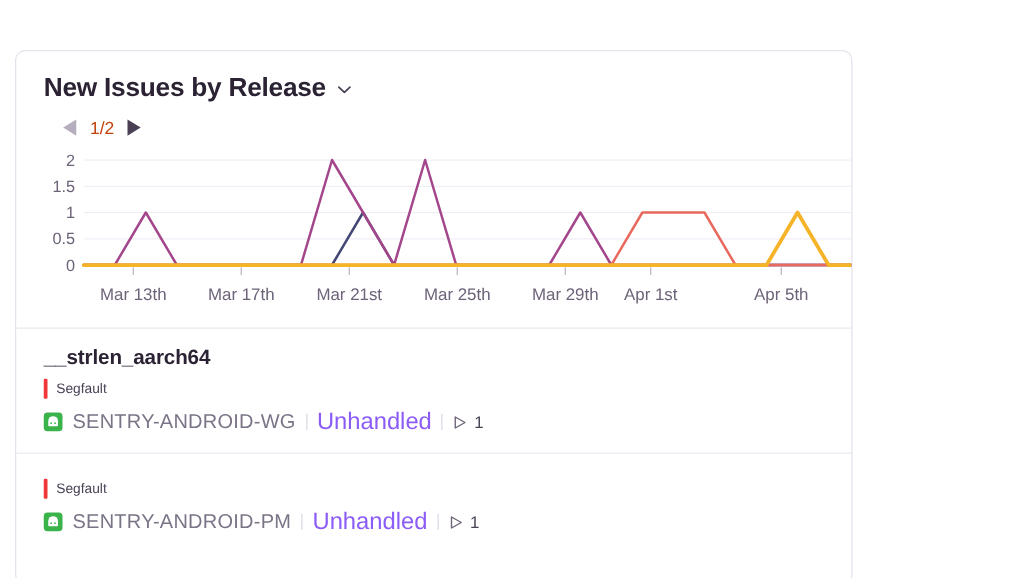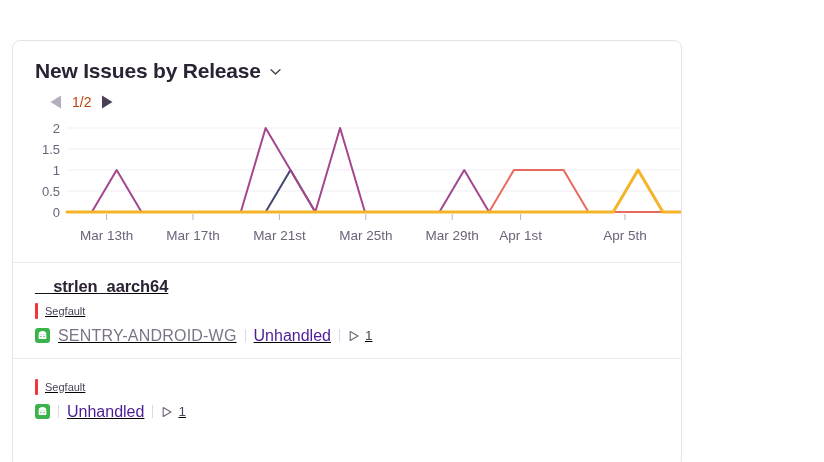--- a/index.html
+++ b/index.html
@@ -122,21 +122,20 @@
     font-size: 13.5px;
     fill: #6d6378;
     font-family: "Liberation Sans", sans-serif;
   }
 
   
   .issue-list { margin-top: 14px; }
   .issue-row {
     padding: 14px 22px 13px 22px;
     border-top: 1px solid #ece7f1;
-    text-decoration: underline;
   }
   .issue-title {
     font-size: 16.5px;
     font-weight: bold;
     color: #2b2233;
     letter-spacing: -0.1px;
     line-height: 1.2;
   }
   .issue-culprit-row {
     display: flex;
@@ -177,22 +176,22 @@
     font-size: 16px;
     color: #7b7487;
     letter-spacing: 0.2px;
   }
   .meta-sep {
     width: 1px;
     height: 13px;
     background: #ddd7e4;
   }
   .unhandled {
-    font-size: 16px;
-    color: #4c1d95;
+    font-size: 19px;
+    color: #8b5cf6;
   }
   .events-group {
     display: flex;
     align-items: center;
     gap: 5px;
   }
   .play-icon { width: 12px; height: 12px; }
   .play-icon svg { display: block; }
   .events-count {
     font-size: 13.5px;
@@ -307,20 +306,21 @@
       <div class="issue-meta">
         <span class="android-icon">
           <svg viewBox="0 0 16 16" width="13" height="13" aria-hidden="true">
             <path d="M3.2 7.2 h9.6 v4.1 a0.9 0.9 0 0 1 -0.9 0.9 h-7.8 a0.9 0.9 0 0 1 -0.9 -0.9 z" fill="#ffffff"></path>
             <circle cx="6.1" cy="9.3" r="0.85" fill="#3ab34a"></circle>
             <circle cx="9.9" cy="9.3" r="0.85" fill="#3ab34a"></circle>
             <path d="M4.6 4.3 L5.4 5.6 M11.4 4.3 L10.6 5.6" stroke="#ffffff" stroke-width="0.9" stroke-linecap="round" fill="none"></path>
             <path d="M3.2 7.2 a4.8 4.8 0 0 1 9.6 0 z" fill="#ffffff"></path>
           </svg>
         </span>
+        <span class="shortid">SENTRY-ANDROID-PM</span>
         <span class="meta-sep"></span>
         <span class="unhandled">Unhandled</span>
         <span class="meta-sep"></span>
         <span class="events-group">
           <span class="play-icon">
             <svg viewBox="0 0 12 12" width="12" height="12" aria-hidden="true">
               <path d="M2.2 1.6 L10 6 L2.2 10.4 Z" fill="none" stroke="#6d6378" stroke-width="1.1" stroke-linejoin="round"></path>
             </svg>
           </span>
           <span class="events-count">1</span>

